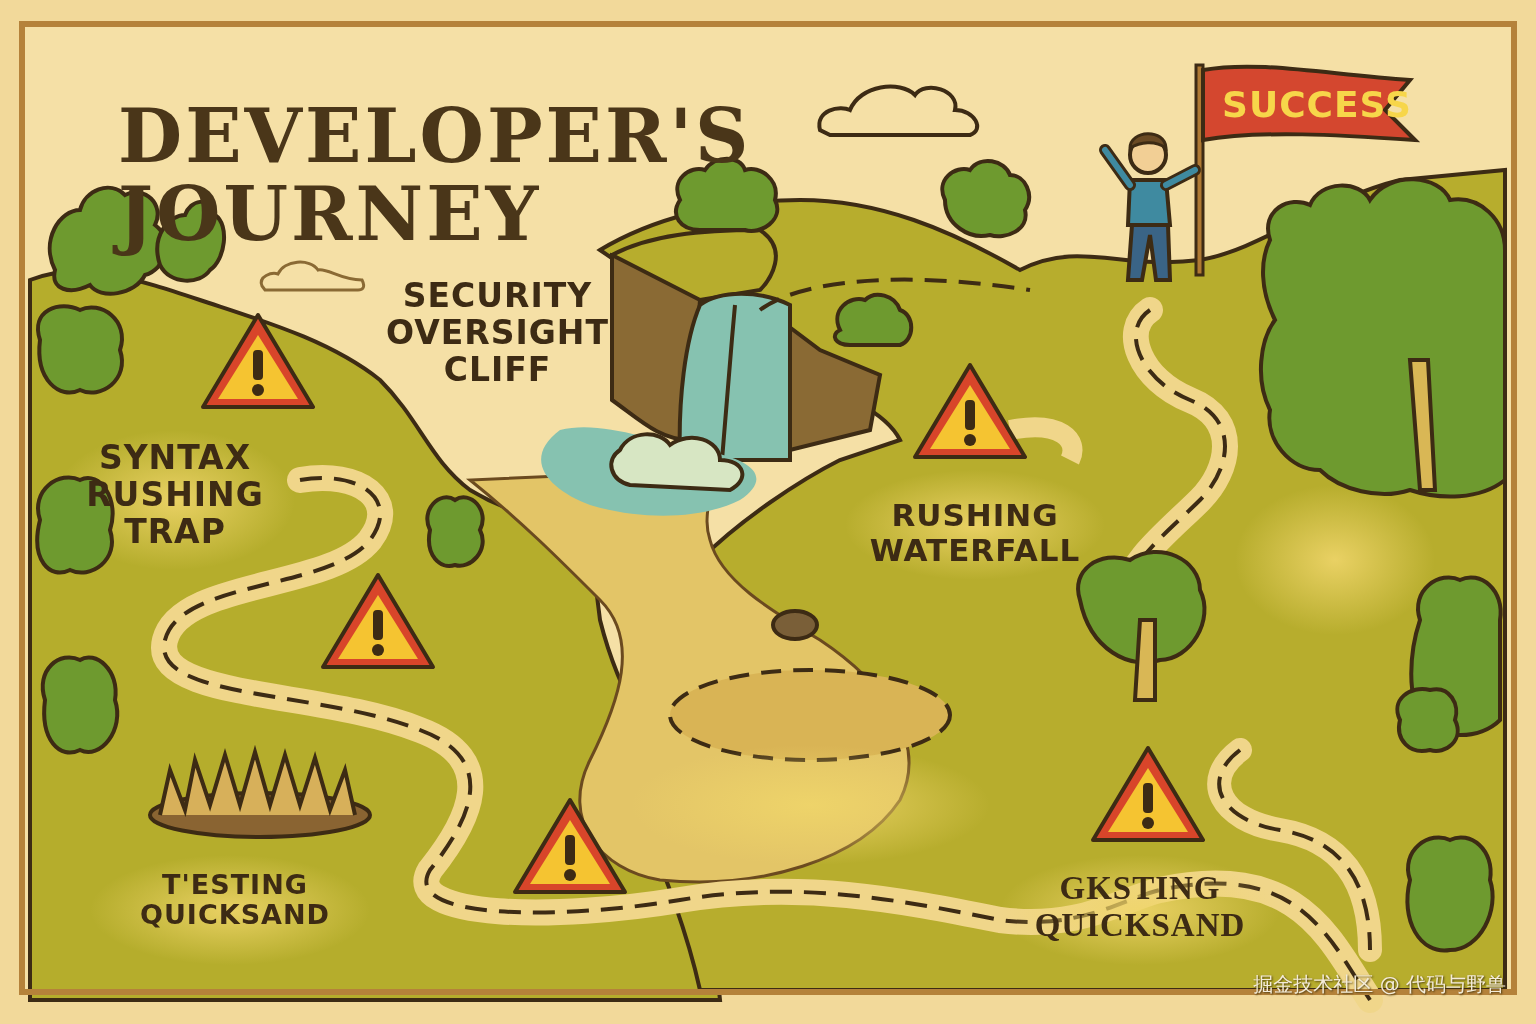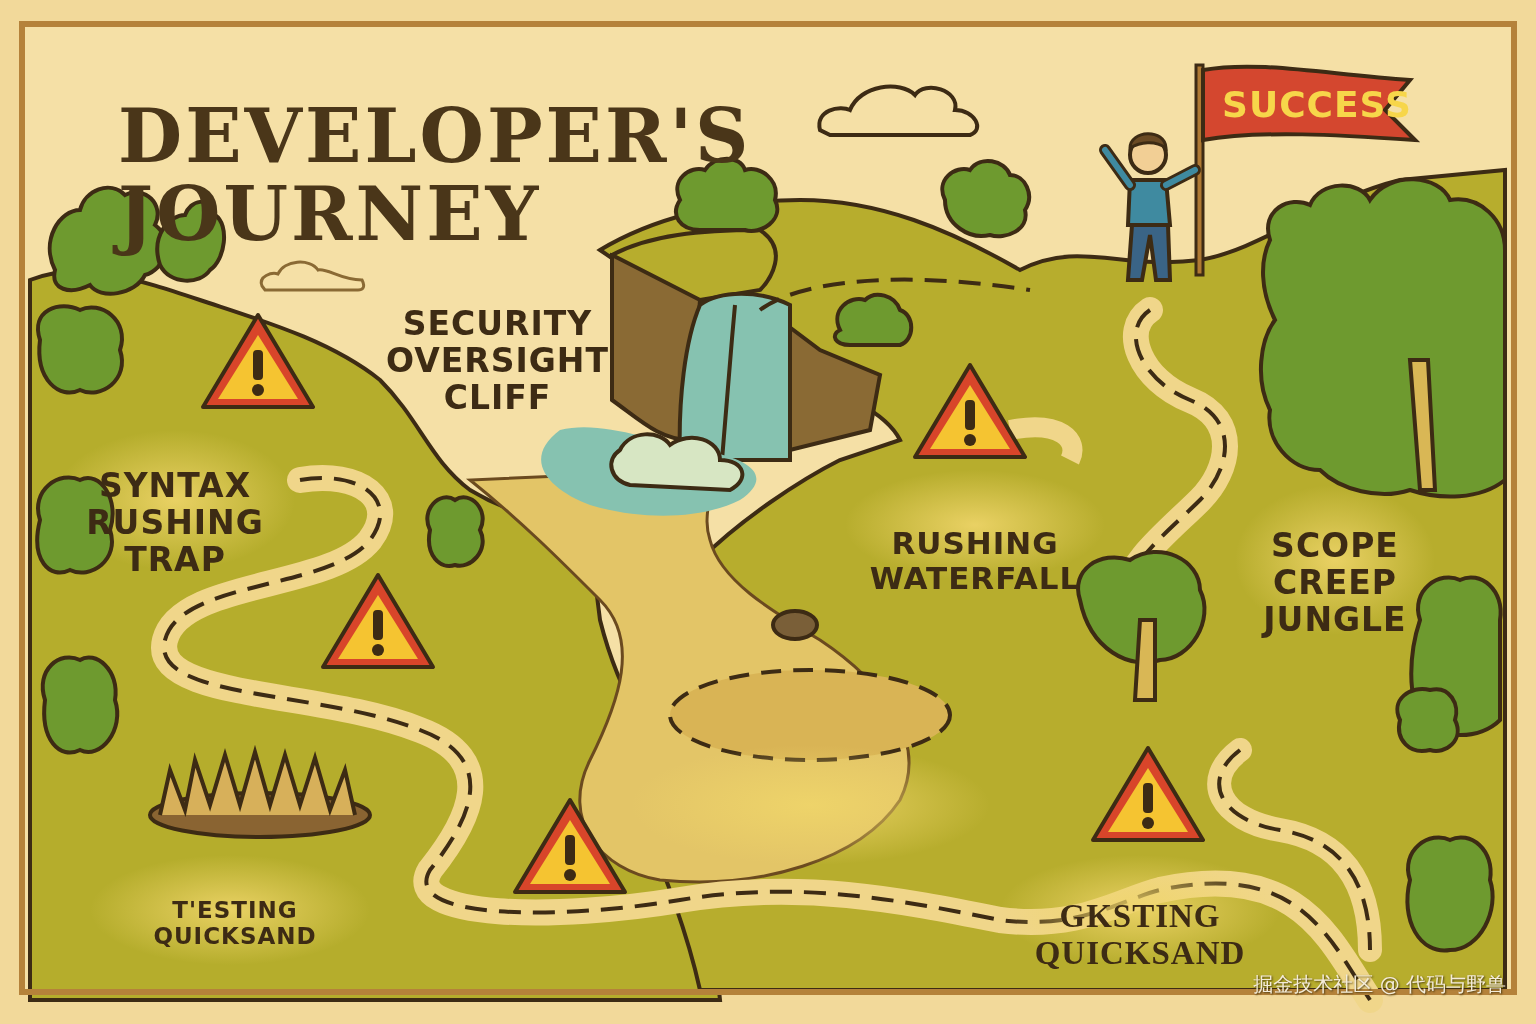--- a/index.html
+++ b/index.html
@@ -1,21 +1,21 @@
 <!DOCTYPE html>
 <html><head>
 <meta charset="utf-8">
 <style>
   html, body { margin:0; padding:0; }
   body { width:1536px; height:1024px; overflow:hidden; background:#f2d99a; font-family:"DejaVu Sans", sans-serif; }
   #stage { position:relative; width:1536px; height:1024px; background:#f2d99a; }
   svg#map { position:absolute; left:0; top:0; }
   .label {
     position:absolute; color:#3d2b14; font-family:"DejaVu Sans", sans-serif; font-weight:bold;
-    text-align:center; line-height:1.12; letter-spacing:1px; white-space:pre-line;margin-top:28px;
+    text-align:center; line-height:1.12; letter-spacing:1px; white-space:pre-line;
   }
   .title {
     position:absolute; color:#4a3619; font-family:"DejaVu Serif", serif; font-weight:bold;
     letter-spacing:3px; line-height:1.05; white-space:pre-line;
   }
   .flag-text {
     position:absolute; color:#f7d64a; font-family:"DejaVu Sans", sans-serif; font-weight:bold;
     font-size:36px; letter-spacing:1px;text-align:right;
   }
   .watermark {
@@ -166,25 +166,22 @@
 RUSHING
 TRAP</div>
 
   <div class="label" style="left:385px; top:278px; width:225px; font-size:33px;">SECURITY
 OVERSIGHT
 CLIFF</div>
 
   <div class="label" style="left:855px; top:498px; width:240px; font-size:31px;">RUSHING
 WATERFALL</div>
 
-  <div class="label" style="left:1245px; top:500px; width:180px; font-size:33px;">SCOPE
-CREEP
-JUNGLE</div>
 
 
-  <div class="label" style="left:115px; top:870px; width:240px; font-size:23px;">T'ESTING
+  <div class="label" style="left:115px; top:870px; width:240px; font-size:27px;">T'ESTING
 QUICKSAND</div>
 
   <div class="label" style="left:1010px; top:870px; width:260px; font-size:33px;font-family:Liberation Serif, serif;">GKSTING
 QUICKSAND</div>
 
   <div class="watermark">掘金技术社区 @ 代码与野兽</div>
 </div>
 
 </body></html>

